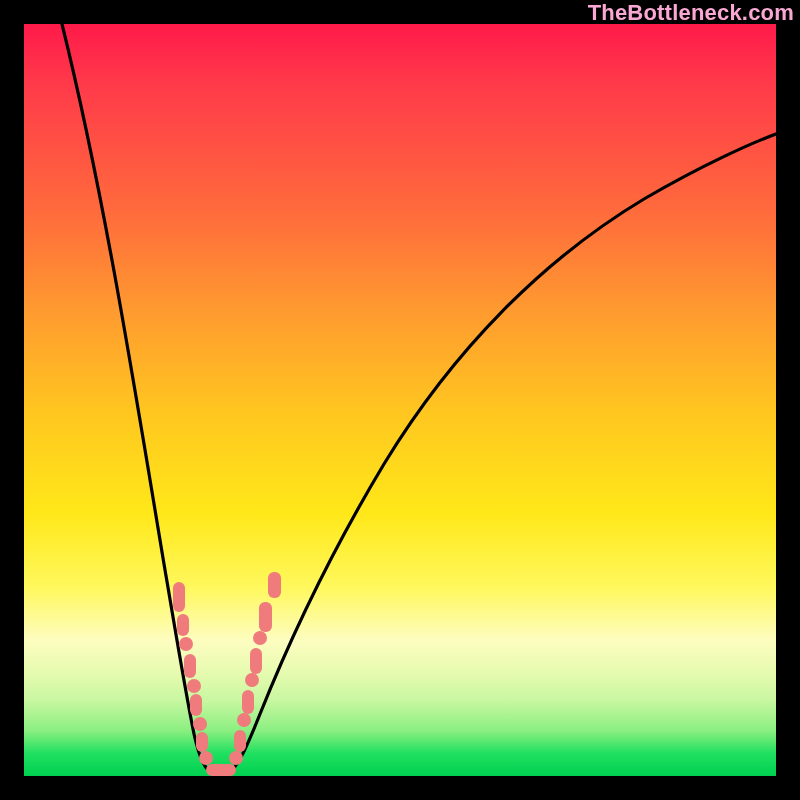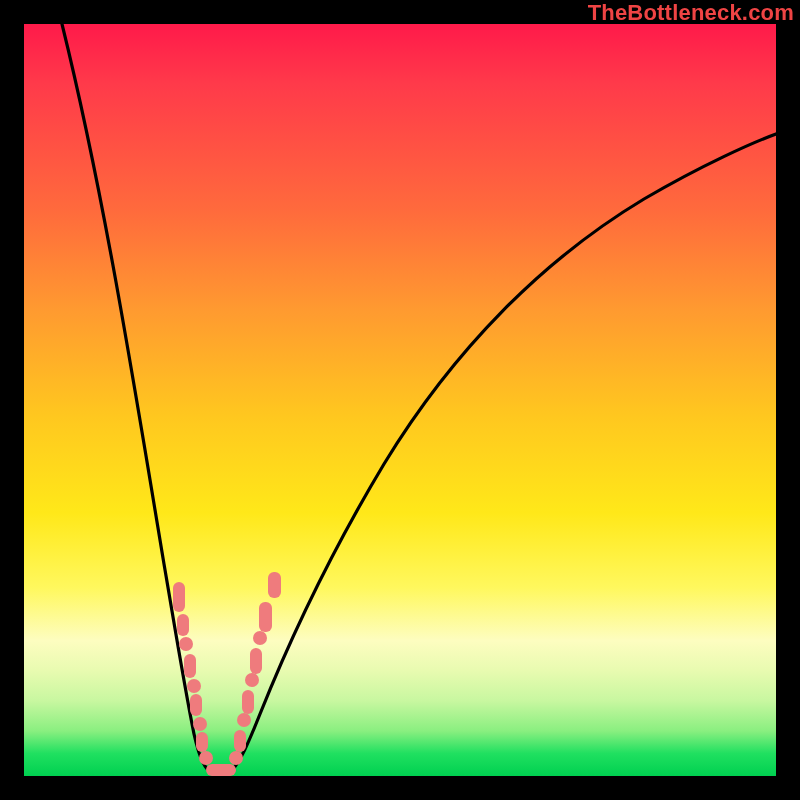--- a/index.html
+++ b/index.html
@@ -31,21 +31,21 @@
       #20e060 97%,
       #00d050 100%);
   }
   .watermark {
     position: absolute;
     top: 0px;
     right: 6px;
     font-family: Arial, Helvetica, sans-serif;
     font-size: 22px;
     font-weight: 600;
-    color: #ef4444;
+    color: #f9a8d4;
     letter-spacing: 0.2px;
     z-index: 20;
     user-select: none;
   }
   svg.curve {
     position: absolute;
     left: 0;
     top: 0;
     width: 752px;
     height: 752px;

